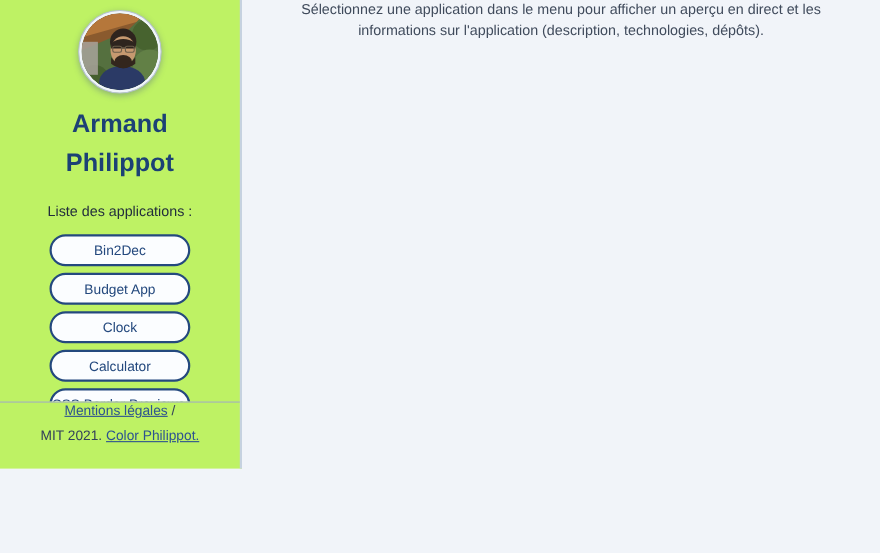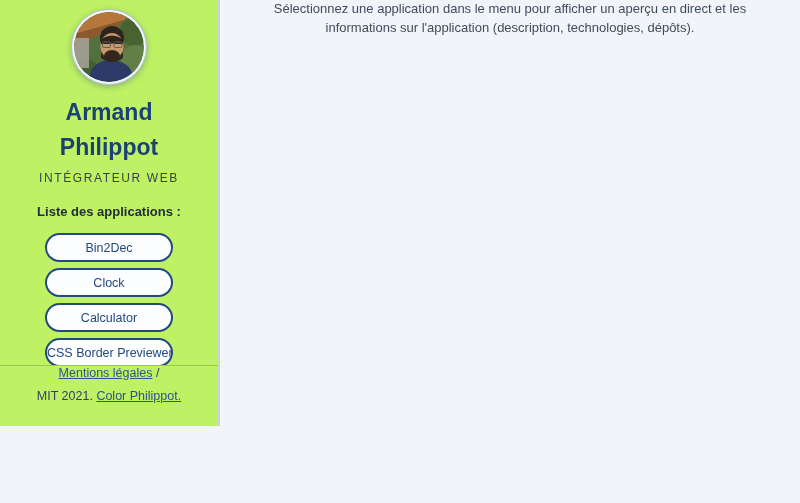--- a/index.html
+++ b/index.html
@@ -47,21 +47,21 @@
   }
 
   .apps {
     flex: 1 1 auto;
     overflow: hidden;
     text-align: center;
     margin-top: 19px;
   }
   .apps-label {
     font-size: 13px;
-    font-weight: bold;
+    font-weight: normal;
     color: #222d3c;
   }
   .app-list {
     margin-top: 14px;
     display: flex;
     flex-direction: column;
     align-items: center;
     gap: 6px;
   }
   .app-btn {
@@ -136,27 +136,27 @@
           <path d="M27,40 Q38,56 49,40 L49,46 Q38,54 27,46 Z" fill="#33261d"></path>
           <ellipse cx="38" cy="44" rx="8" ry="6" fill="#33261d"></ellipse>
           <path d="M27,27 Q38,20 49,27 L49,32 L27,32 Z" fill="#2e241e"></path>
           <rect x="28.5" y="30" width="8" height="5.5" rx="1.5" fill="none" stroke="#6b5d4a" stroke-width="1"></rect>
           <rect x="40" y="30" width="8" height="5.5" rx="1.5" fill="none" stroke="#6b5d4a" stroke-width="1"></rect>
           <line x1="36.5" y1="31.5" x2="40" y2="31.5" stroke="#6b5d4a" stroke-width="1"></line>
         </g>
       </svg>
     </div>
     <h1 class="person-name">Armand Philippot</h1>
-    <div class="job-title">INTÉGRATEUR WEB</div>
   </div>
 
   <nav class="apps">
     <div class="apps-label">Liste des applications :</div>
     <div class="app-list">
       <button class="app-btn">Bin2Dec</button>
+        <button class="app-btn">Budget App</button>
         <button class="app-btn">Clock</button>
         <button class="app-btn">Calculator</button>
         <button class="app-btn">CSS Border Previewer</button>
     </div>
   </nav>
 
   <footer class="sidebar-footer">
     <div class="footer-line">
       <a>Mentions légales</a>
       <span>/</span>

